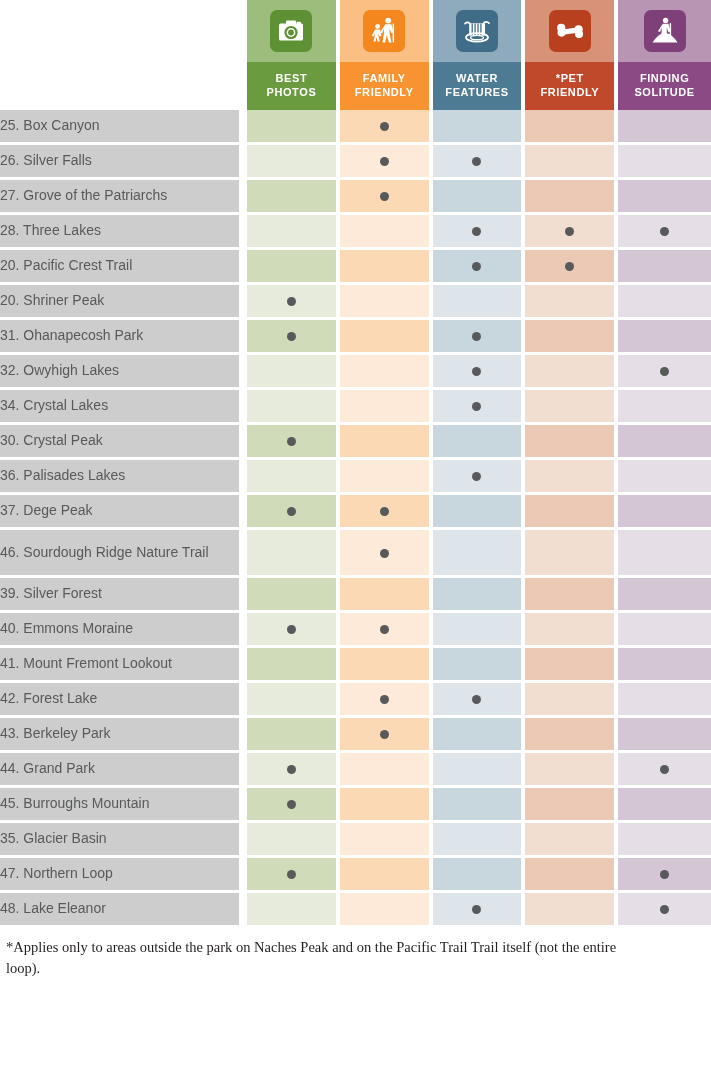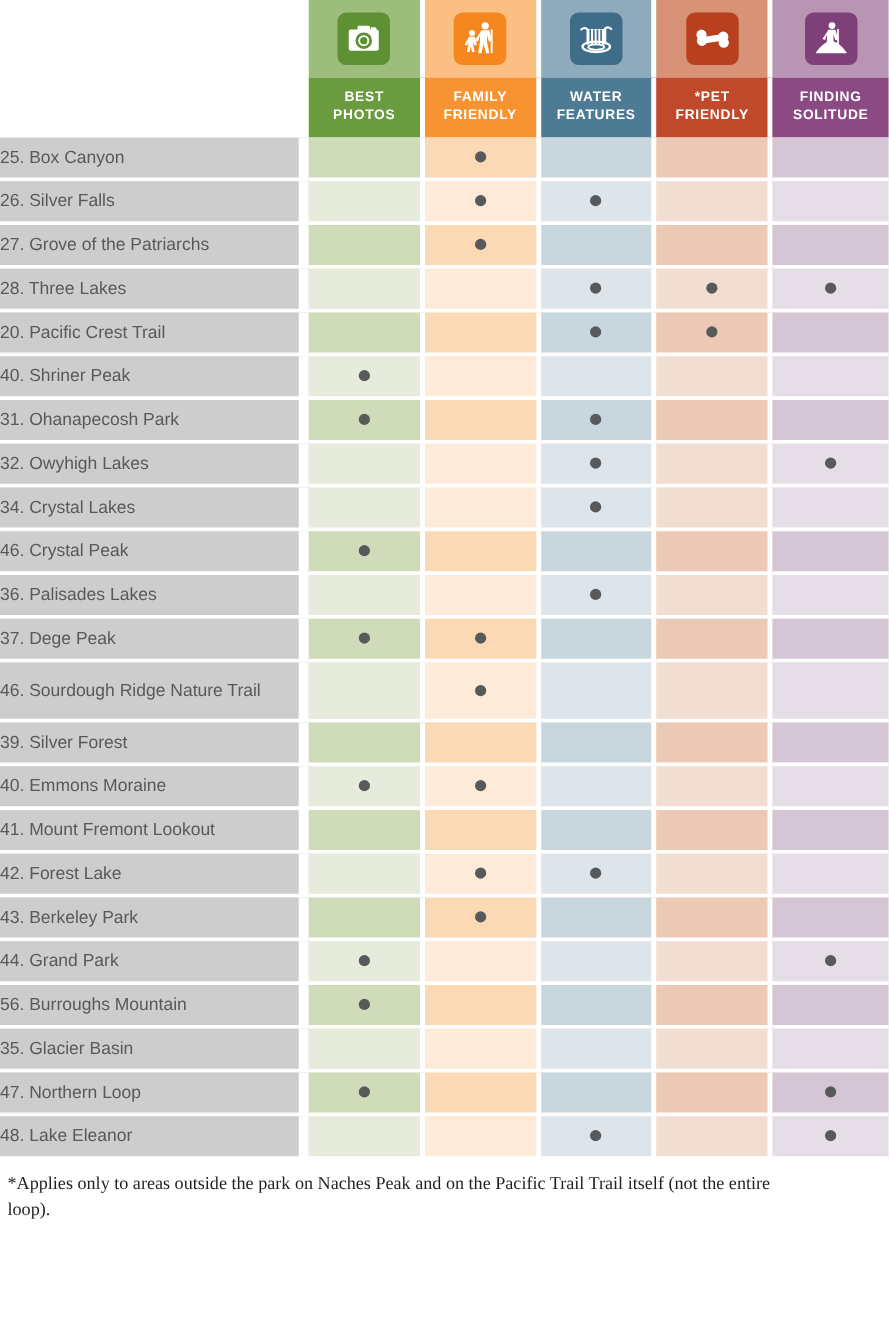--- a/index.html
+++ b/index.html
@@ -240,21 +240,21 @@
         </tr>
         <tr>
           <td class="row-label"><span>20. Pacific Crest Trail</span></td>
           <td class="cell" style="background: rgb(208, 220, 185);"><span class="dot hidden" style="background: rgb(88, 89, 91);"></span></td>
           <td class="cell" style="background: rgb(252, 217, 181);"><span class="dot hidden" style="background: rgb(88, 89, 91);"></span></td>
           <td class="cell" style="background: rgb(200, 215, 222);"><span class="dot" style="background: rgb(88, 89, 91);"></span></td>
           <td class="cell" style="background: rgb(236, 201, 180);"><span class="dot" style="background: rgb(88, 89, 91);"></span></td>
           <td class="cell" style="background: rgb(213, 198, 214); border-right: 0px;"><span class="dot hidden" style="background: rgb(88, 89, 91);"></span></td>
         </tr>
         <tr>
-          <td class="row-label"><span>40. Shriner Peak</span></td>
+          <td class="row-label"><span>20. Shriner Peak</span></td>
           <td class="cell" style="background: rgb(230, 235, 219);"><span class="dot" style="background: rgb(88, 89, 91);"></span></td>
           <td class="cell" style="background: rgb(253, 234, 216);"><span class="dot hidden" style="background: rgb(88, 89, 91);"></span></td>
           <td class="cell" style="background: rgb(222, 229, 234);"><span class="dot hidden" style="background: rgb(88, 89, 91);"></span></td>
           <td class="cell" style="background: rgb(242, 222, 208);"><span class="dot hidden" style="background: rgb(88, 89, 91);"></span></td>
           <td class="cell" style="background: rgb(230, 222, 230); border-right: 0px;"><span class="dot hidden" style="background: rgb(88, 89, 91);"></span></td>
         </tr>
         <tr>
           <td class="row-label"><span>31. Ohanapecosh Park</span></td>
           <td class="cell" style="background: rgb(208, 220, 185);"><span class="dot" style="background: rgb(88, 89, 91);"></span></td>
           <td class="cell" style="background: rgb(252, 217, 181);"><span class="dot hidden" style="background: rgb(88, 89, 91);"></span></td>
@@ -272,21 +272,21 @@
         </tr>
         <tr>
           <td class="row-label"><span>34. Crystal Lakes</span></td>
           <td class="cell" style="background: rgb(230, 235, 219);"><span class="dot hidden" style="background: rgb(88, 89, 91);"></span></td>
           <td class="cell" style="background: rgb(253, 234, 216);"><span class="dot hidden" style="background: rgb(88, 89, 91);"></span></td>
           <td class="cell" style="background: rgb(222, 229, 234);"><span class="dot" style="background: rgb(88, 89, 91);"></span></td>
           <td class="cell" style="background: rgb(242, 222, 208);"><span class="dot hidden" style="background: rgb(88, 89, 91);"></span></td>
           <td class="cell" style="background: rgb(230, 222, 230); border-right: 0px;"><span class="dot hidden" style="background: rgb(88, 89, 91);"></span></td>
         </tr>
         <tr>
-          <td class="row-label"><span>46. Crystal Peak</span></td>
+          <td class="row-label"><span>30. Crystal Peak</span></td>
           <td class="cell" style="background: rgb(208, 220, 185);"><span class="dot" style="background: rgb(88, 89, 91);"></span></td>
           <td class="cell" style="background: rgb(252, 217, 181);"><span class="dot hidden" style="background: rgb(88, 89, 91);"></span></td>
           <td class="cell" style="background: rgb(200, 215, 222);"><span class="dot hidden" style="background: rgb(88, 89, 91);"></span></td>
           <td class="cell" style="background: rgb(236, 201, 180);"><span class="dot hidden" style="background: rgb(88, 89, 91);"></span></td>
           <td class="cell" style="background: rgb(213, 198, 214); border-right: 0px;"><span class="dot hidden" style="background: rgb(88, 89, 91);"></span></td>
         </tr>
         <tr>
           <td class="row-label"><span>36. Palisades Lakes</span></td>
           <td class="cell" style="background: rgb(230, 235, 219);"><span class="dot hidden" style="background: rgb(88, 89, 91);"></span></td>
           <td class="cell" style="background: rgb(253, 234, 216);"><span class="dot hidden" style="background: rgb(88, 89, 91);"></span></td>
@@ -352,21 +352,21 @@
         </tr>
         <tr>
           <td class="row-label"><span>44. Grand Park</span></td>
           <td class="cell" style="background: rgb(230, 235, 219);"><span class="dot" style="background: rgb(88, 89, 91);"></span></td>
           <td class="cell" style="background: rgb(253, 234, 216);"><span class="dot hidden" style="background: rgb(88, 89, 91);"></span></td>
           <td class="cell" style="background: rgb(222, 229, 234);"><span class="dot hidden" style="background: rgb(88, 89, 91);"></span></td>
           <td class="cell" style="background: rgb(242, 222, 208);"><span class="dot hidden" style="background: rgb(88, 89, 91);"></span></td>
           <td class="cell" style="background: rgb(230, 222, 230); border-right: 0px;"><span class="dot" style="background: rgb(88, 89, 91);"></span></td>
         </tr>
         <tr>
-          <td class="row-label"><span>56. Burroughs Mountain</span></td>
+          <td class="row-label"><span>45. Burroughs Mountain</span></td>
           <td class="cell" style="background: rgb(208, 220, 185);"><span class="dot" style="background: rgb(88, 89, 91);"></span></td>
           <td class="cell" style="background: rgb(252, 217, 181);"><span class="dot hidden" style="background: rgb(88, 89, 91);"></span></td>
           <td class="cell" style="background: rgb(200, 215, 222);"><span class="dot hidden" style="background: rgb(88, 89, 91);"></span></td>
           <td class="cell" style="background: rgb(236, 201, 180);"><span class="dot hidden" style="background: rgb(88, 89, 91);"></span></td>
           <td class="cell" style="background: rgb(213, 198, 214); border-right: 0px;"><span class="dot hidden" style="background: rgb(88, 89, 91);"></span></td>
         </tr>
         <tr>
           <td class="row-label"><span>35. Glacier Basin</span></td>
           <td class="cell" style="background: rgb(230, 235, 219);"><span class="dot hidden" style="background: rgb(88, 89, 91);"></span></td>
           <td class="cell" style="background: rgb(253, 234, 216);"><span class="dot hidden" style="background: rgb(88, 89, 91);"></span></td>

